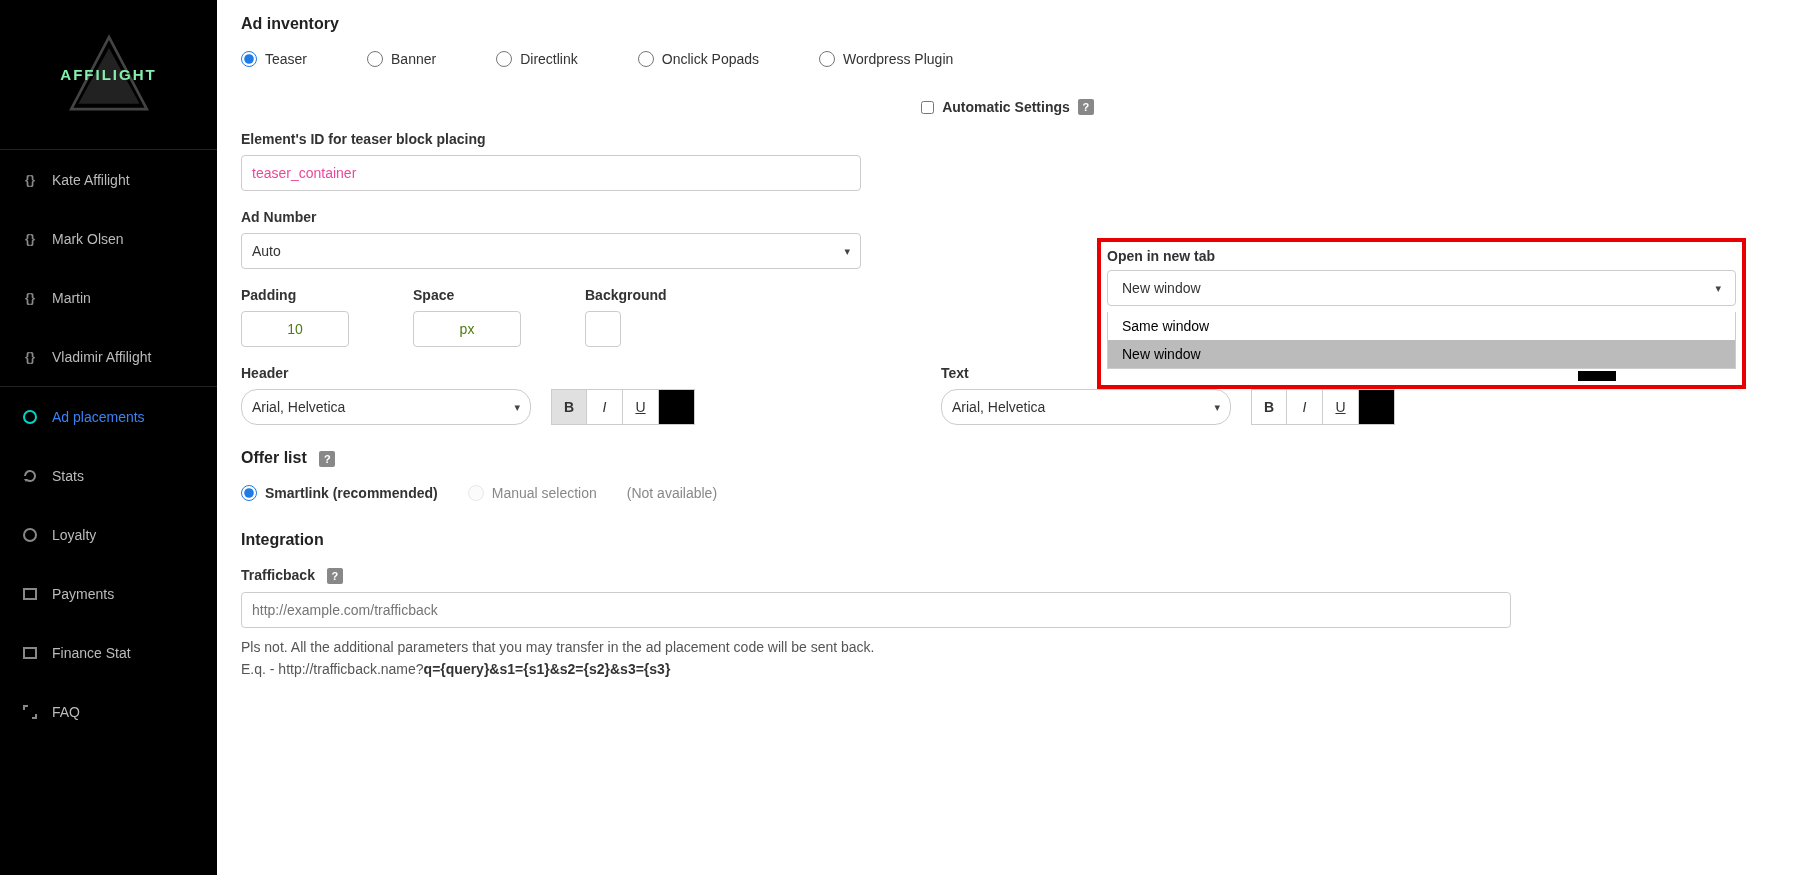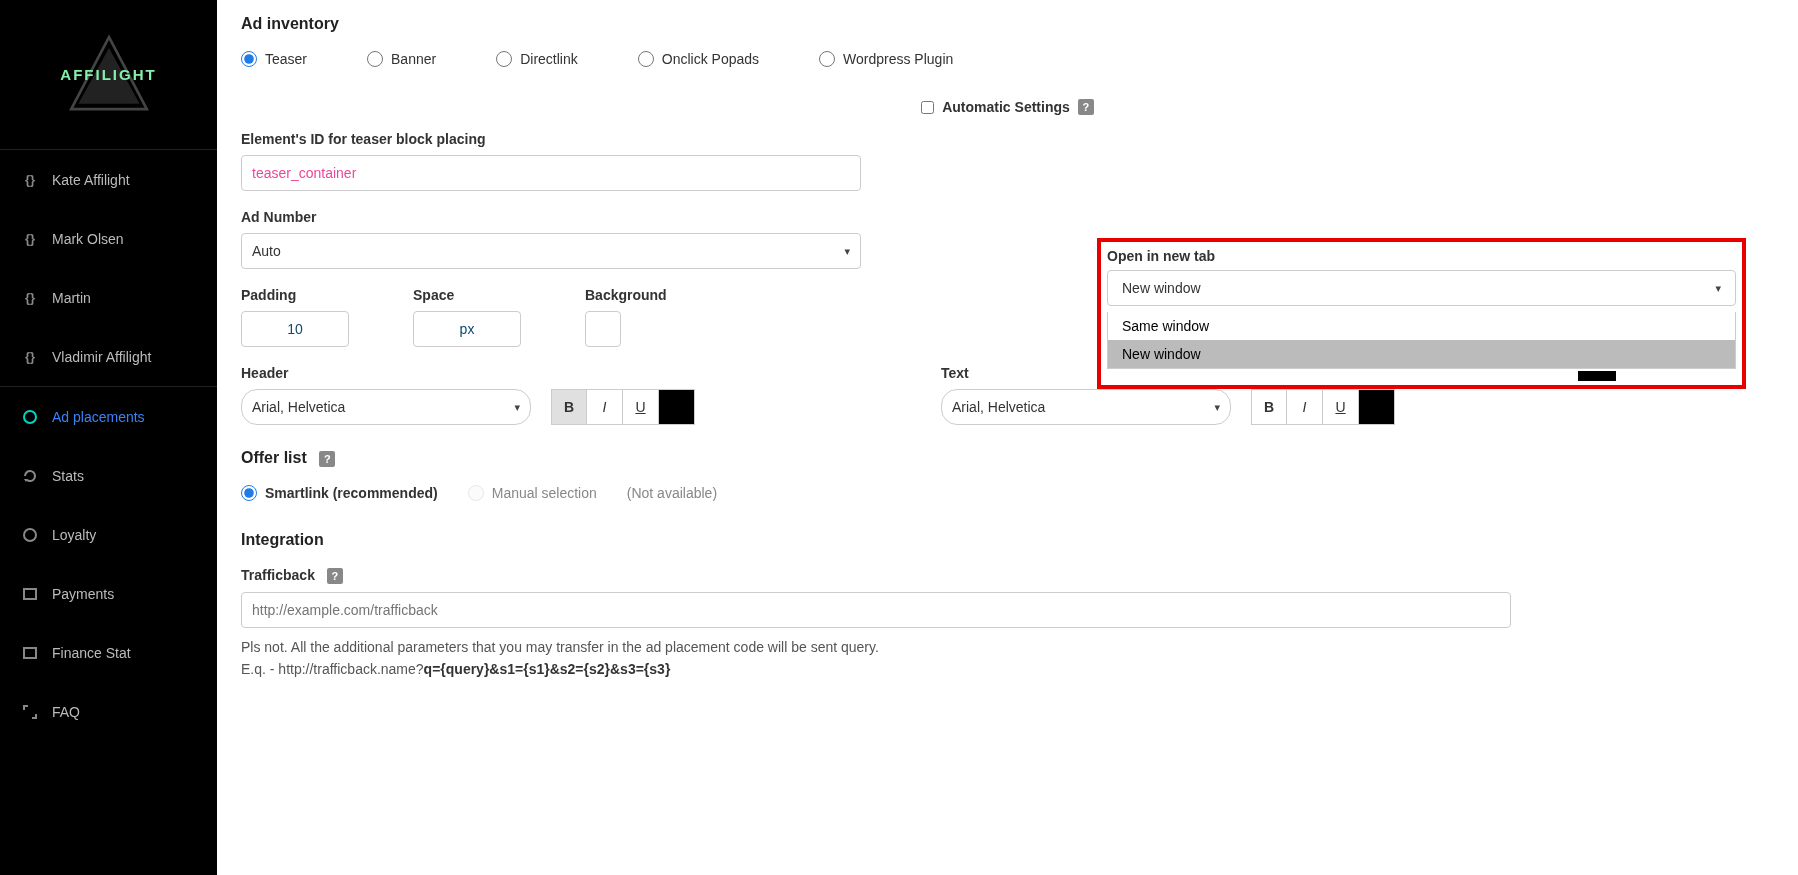--- a/index.html
+++ b/index.html
@@ -22,21 +22,21 @@
 .radio-opt input { width: 16px; height:16px; accent-color: #1f7be6; }
 .check-row { display: flex; align-items: center; gap: 8px; margin-bottom: 16px; justify-content: center; }
 .check-row label { font-weight: 700; color: #333; }
 .help-badge { width: 16px; height: 16px; background: #888; color: #fff; font-size: 11px; display: inline-flex; align-items: center; justify-content: center; border-radius: 2px; font-weight: 700; }
 .field-label { font-weight: 700; font-size: 14px; color: #333; margin-bottom: 8px; display: block; }
 .text-input { width: 620px; height: 36px; border: 1px solid #ccc; border-radius: 4px; padding: 0 10px; font-size: 14px; color: #ec4899; }
 .field-block { margin-bottom: 18px; }
 .select-wrap { position: relative; width: 620px; }
 .select-wrap .select-box { width: 100%; height: 36px; border: 1px solid #ccc; border-radius: 4px; padding: 0 10px; display:flex; align-items:center; justify-content:space-between; color:#333; cursor:pointer; }
 .cols { display:flex; gap: 24px; }
-.small-input { width: 108px; height: 36px; border:1px solid #ccc; border-radius:4px; text-align:center; font-size:14px; color:#0c4a6e; }
+.small-input { width: 108px; height: 36px; border:1px solid #ccc; border-radius:4px; text-align:center; font-size:14px; color:#4d7c0f; }
 .color-box { width:36px; height:36px; border:1px solid #ccc; border-radius:4px; background:#fff; cursor:pointer; }
 .two-col { display:flex; gap: 40px; margin-bottom: 18px; }
 .col-half { flex:1; max-width: 660px; }
 .font-select { width: 290px; height:36px; border:1px solid #ccc; border-radius:16px; padding:0 10px; display:flex; align-items:center; justify-content:space-between; cursor:pointer; color:#333; }
 .style-buttons { display:flex; margin-left: 20px; }
 .style-btn { width:36px; height:36px; border:1px solid #ccc; display:flex; align-items:center; justify-content:center; cursor:pointer; background:#fff; font-size:14px; }
 .style-btn + .style-btn { border-left:none; }
 .style-btn.active { background:#e0e0e0; }
 .style-btn.color { background:#000; }
 .font-row { display:flex; align-items:center; }
@@ -266,21 +266,21 @@
     </div>
 
     <div class="section-title sub">Integration</div>
     <div class="field-block">
       <label class="field-label">
         <span>Trafficback</span>
         <span class="help-badge" style="margin-left:8px;">?</span>
       </label>
       <input class="wide-input" placeholder="http://example.com/trafficback" style="">
       <div class="hint">
-        <div>Pls not. All the additional parameters that you may transfer in the ad placement code will be sent query.</div>
+        <div>Pls not. All the additional parameters that you may transfer in the ad placement code will be sent back.</div>
         <div>
           <span>E.q. - http://trafficback.name?</span><span class="bold">q={query}&amp;s1={s1}&amp;s2={s2}&amp;s3={s3}</span>
         </div>
       </div>
     </div>
 
     <div class="open-tab-panel">
       <label class="field-label">Open in new tab</label>
       <div class="dropdown-box">
         <span>New window</span>

